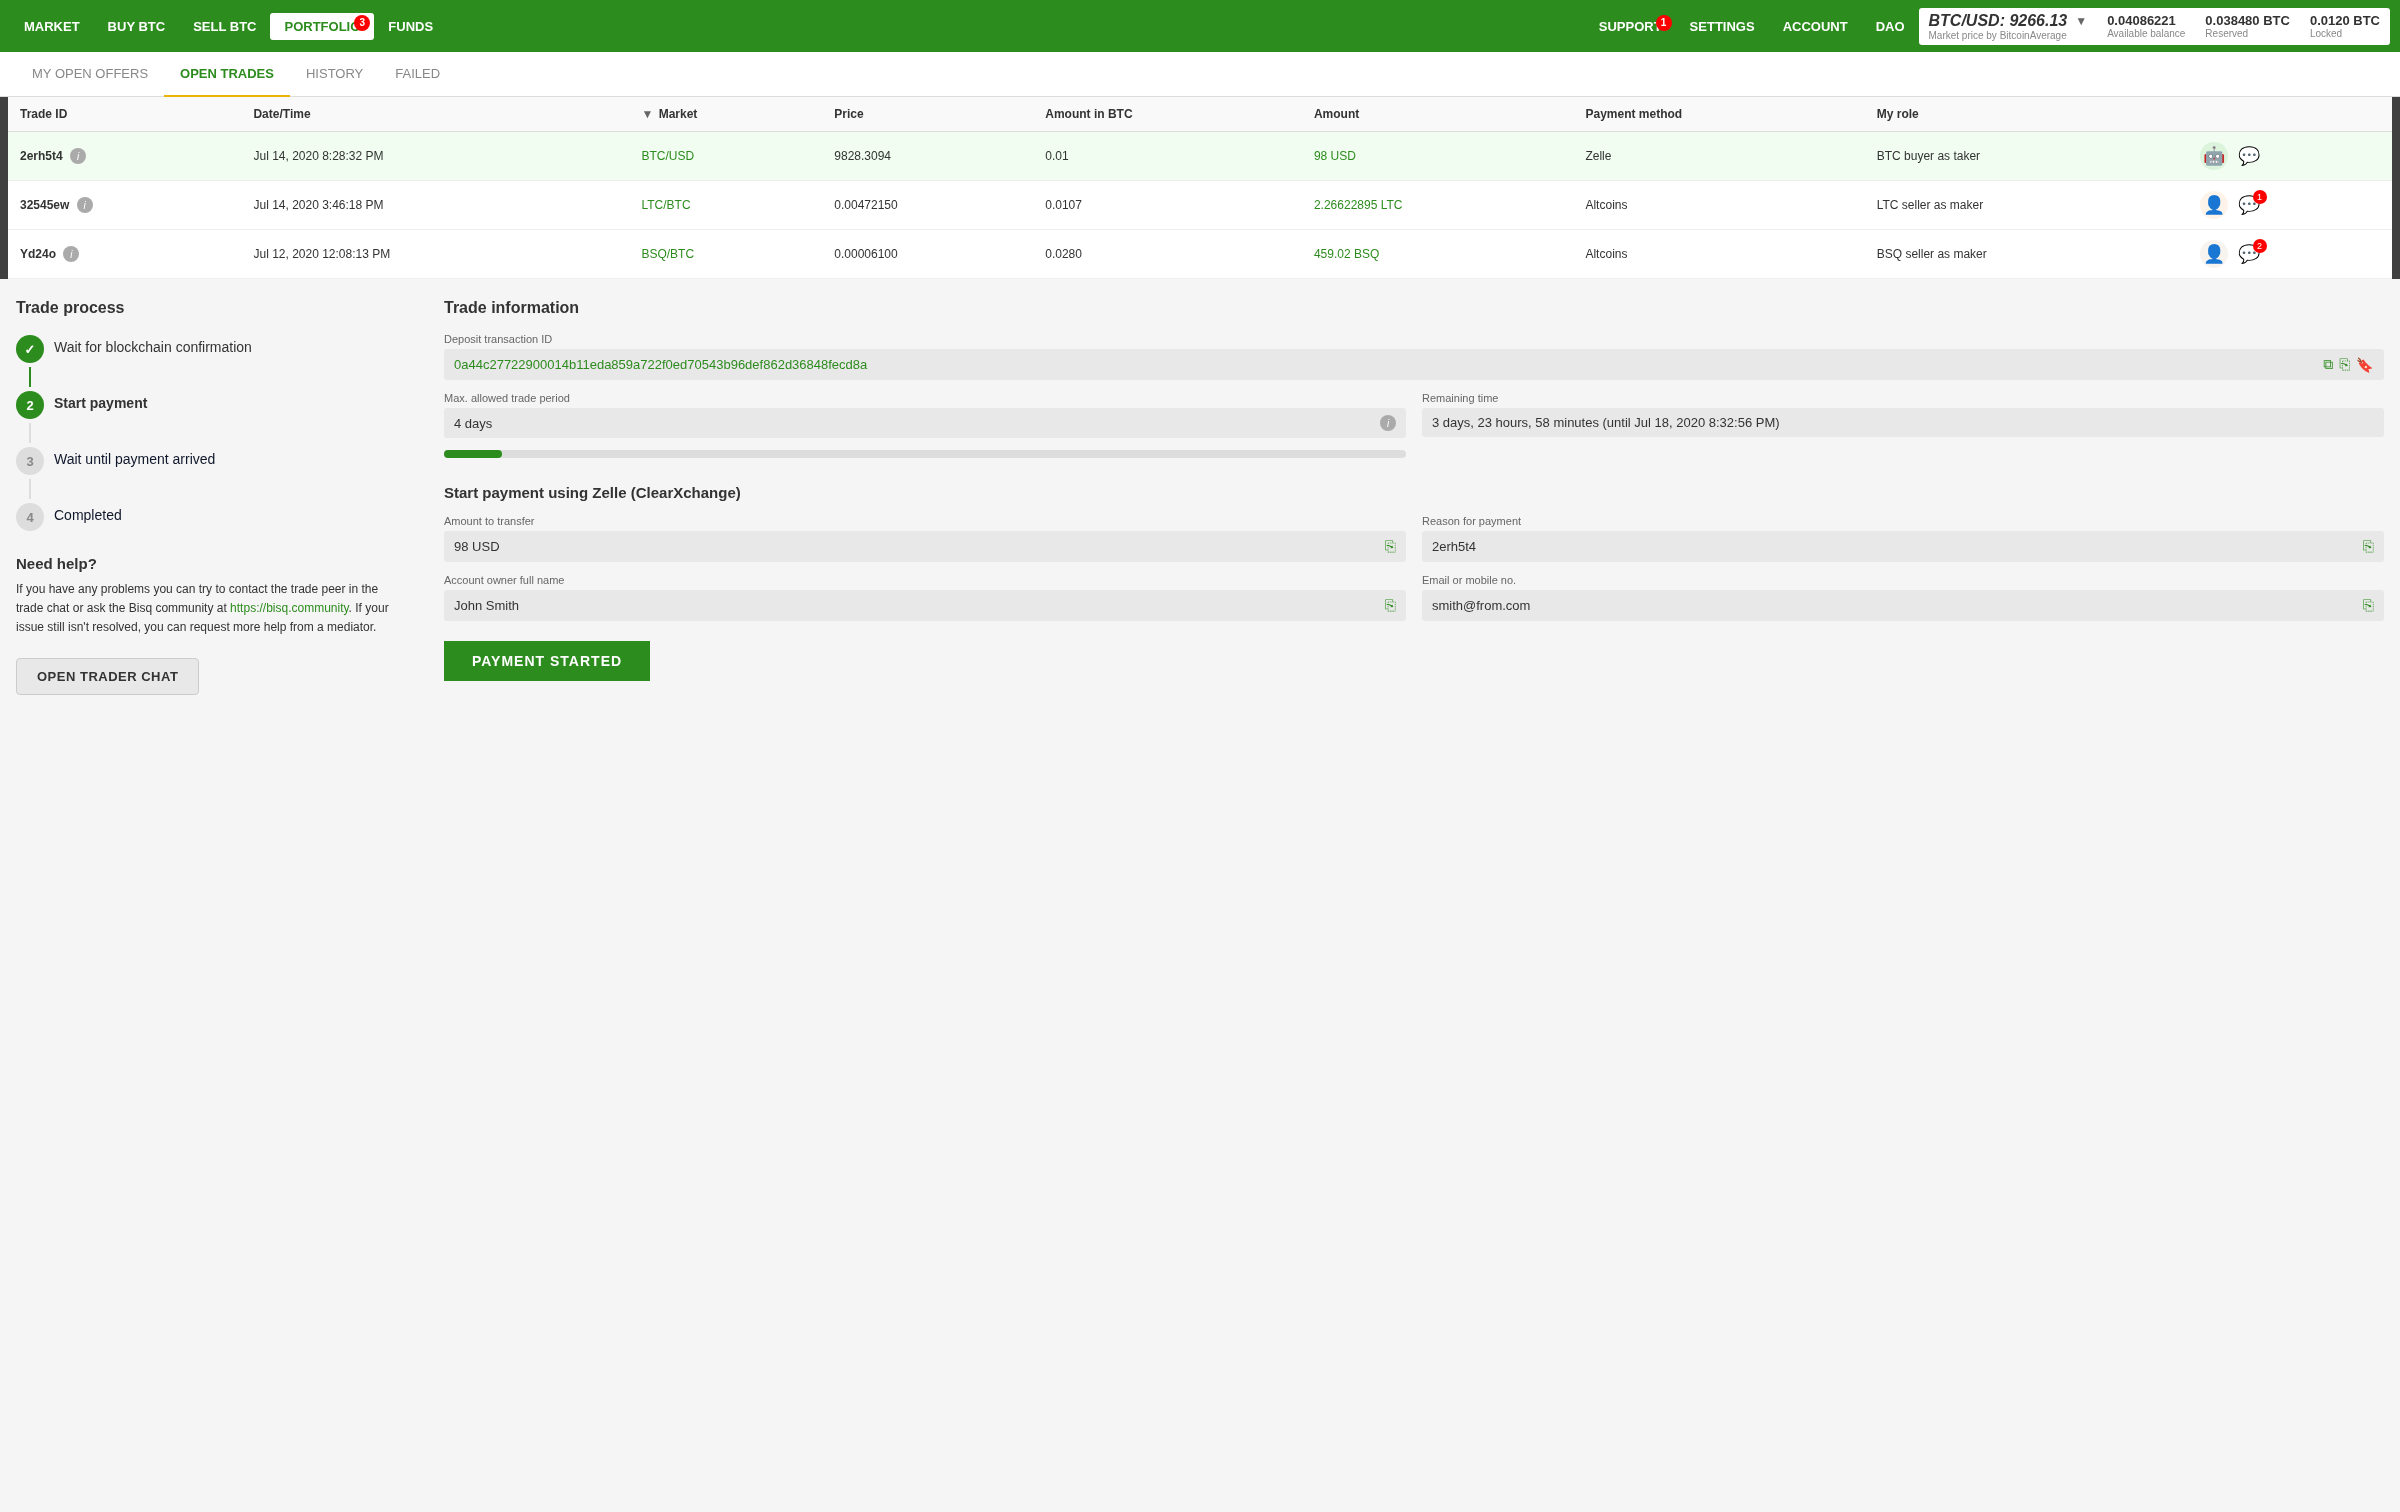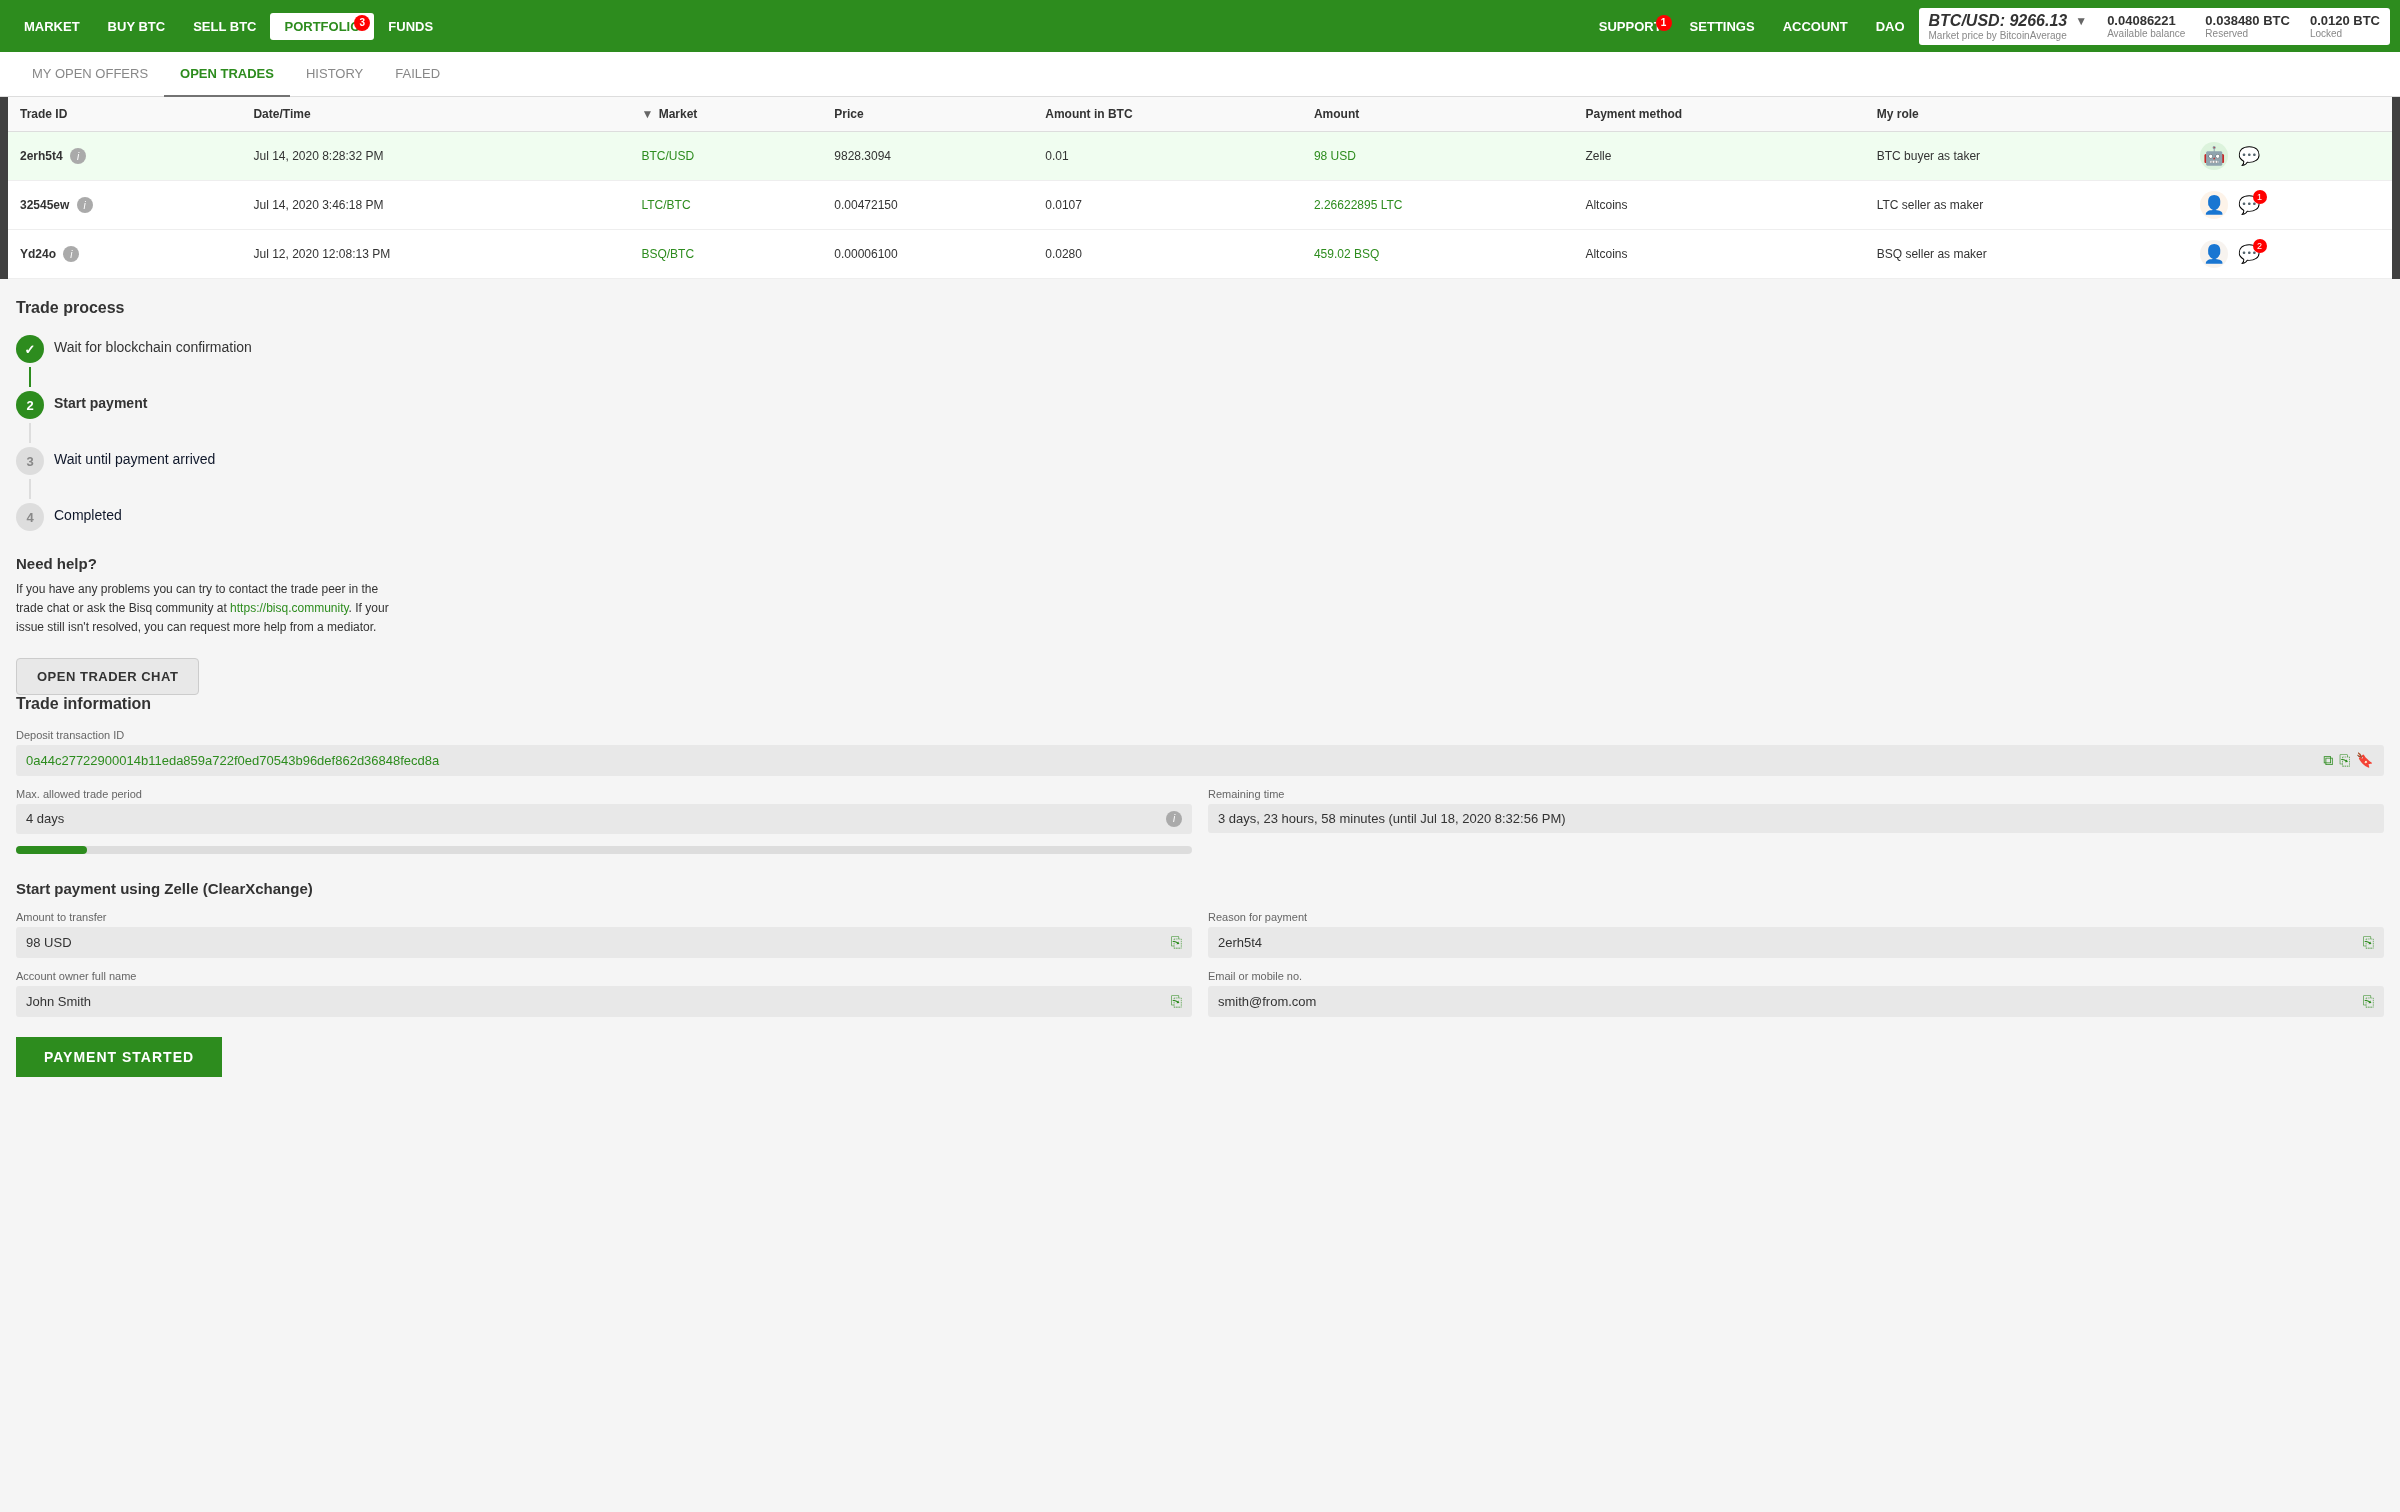--- a/index.html
+++ b/index.html
@@ -66,21 +66,21 @@
     .sub-tab {
       padding: 14px 16px;
       font-size: 13px;
       color: #888;
       cursor: pointer;
       border-bottom: 2px solid transparent;
       margin-bottom: -1px;
     }
     .sub-tab.active {
       color: #2d8c1e;
-      border-bottom: 2px solid #737373;
+      border-bottom: 2px solid #eab308;
       font-weight: bold;
     }
 
     
     .trades-table {
       background: #fff;
       margin: 0;
       width: 100%;
       border-collapse: collapse;
     }
@@ -147,24 +147,23 @@
       font-size: 9px;
       display: flex;
       align-items: center;
       justify-content: center;
     }
     .row-actions { display: flex; align-items: center; gap: 6px; }
 
     
     .main-content {
       display: flex;
-      gap: 0;
+      gap: 8px;
       padding: 20px 16px;
       background: #f5f5f5;
-      flex-direction: column;
     }
 
     
     .left-panel {
       width: 420px;
       min-width: 380px;
       padding-right: 30px;
     }
     .section-title { font-size: 16px; font-weight: bold; margin-bottom: 18px; }
 

